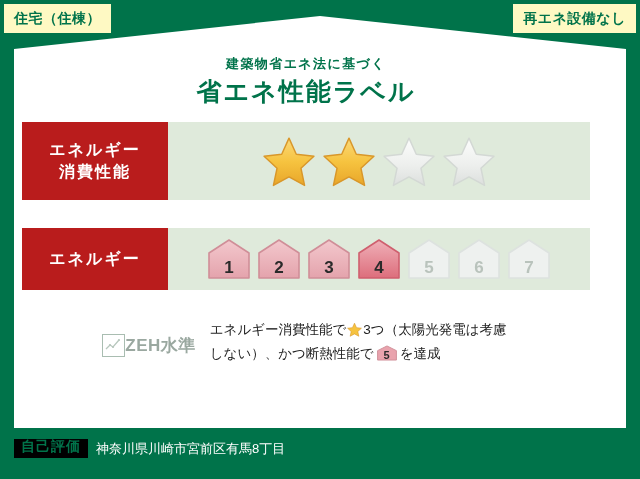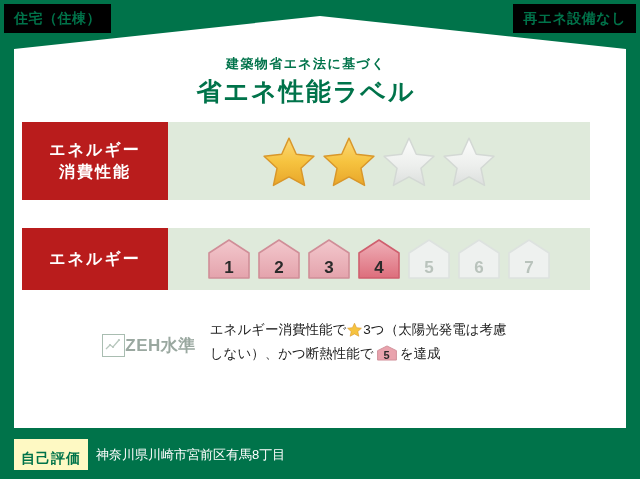--- a/index.html
+++ b/index.html
@@ -26,21 +26,21 @@
     width: 612px;
     height: 412px;
     background: #ffffff;
     clip-path: polygon(0% 8.0%, 50% 0%, 100% 8.0%, 100% 100%, 0% 100%);
   }
 
   
   .corner-tab {
     position: absolute;
     top: 4px;
-    background: #000000;
+    background: #fef9c3;
     color: #00734a;
     font-weight: bold;
     font-size: 14px;
     line-height: 1;
     padding: 7px 10px 8px 10px;
     letter-spacing: 0.5px;
     white-space: nowrap;
     z-index: 5;
   }
   #tab-left  { left: 4px; }
@@ -214,26 +214,26 @@
   }
   #footer-left {
     position: absolute;
     left: 14px;
     top: 10px;
     display: flex;
     align-items: center;
     gap: 8px;
   }
   #self-eval-badge {
-    background: #fef9c3;
+    background: #000000;
     color: #00734a;
     font-weight: bold;
     font-size: 14px;
     letter-spacing: 1px;
-    padding: 12px 7px 5px 7px;
+    padding: 0 7px 5px 7px;
     line-height: 1;
     white-space: nowrap;
   }
   #address {
     font-size: 13px;
     color: #ffffff;
     white-space: nowrap;
   }
   #footer-right {
     position: absolute;

